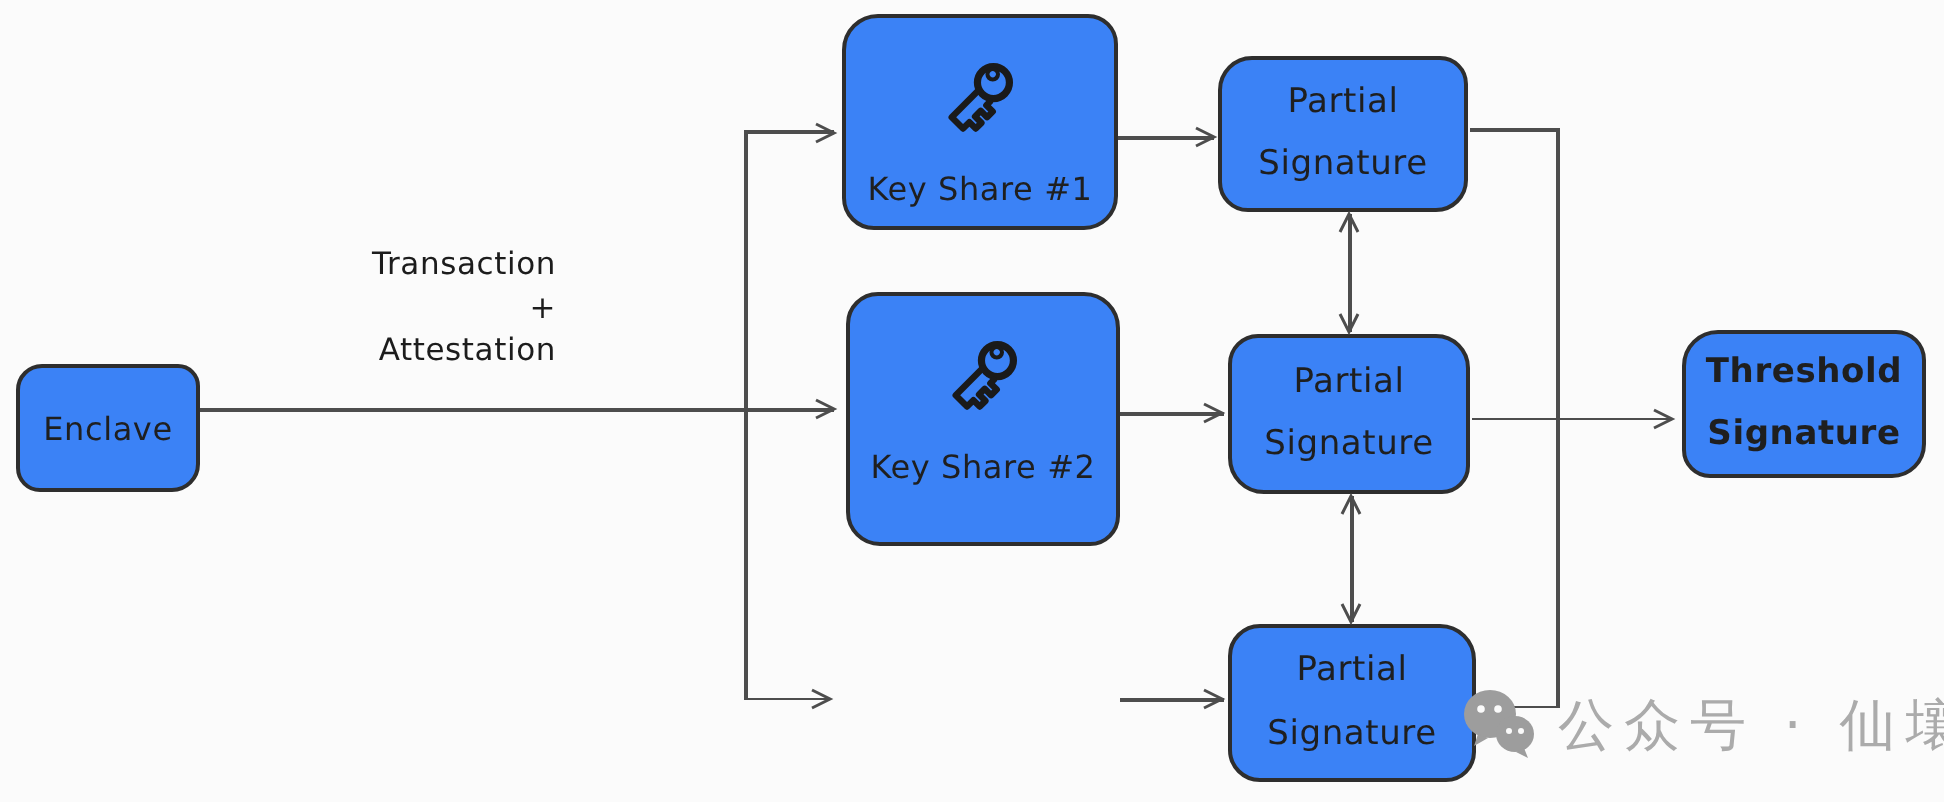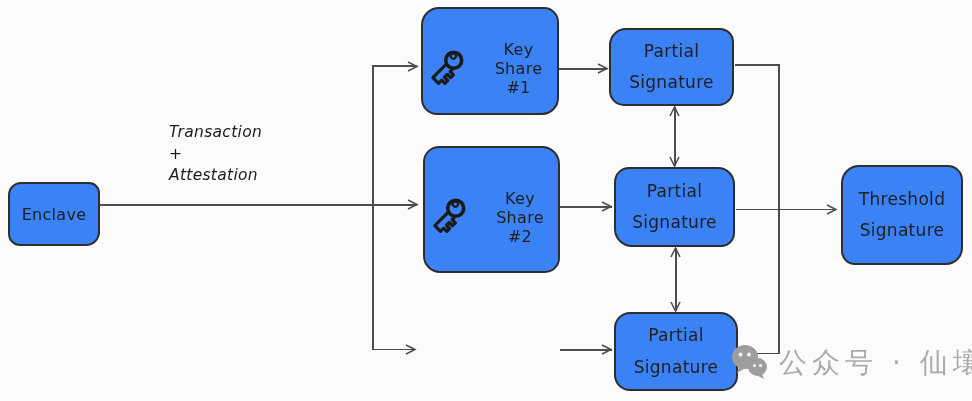--- a/index.html
+++ b/index.html
@@ -10,28 +10,28 @@
   }
   .node{
     position:absolute;background:#3b82f6;border:2px solid #2e2e2e;
     display:flex;align-items:center;justify-content:center;text-align:center;
     box-sizing:border-box;
   }
   .node-label{
     white-space:pre-line;font-size:16px;letter-spacing:.3px;color:#1f1f1f;
   }
   .sig .node-label{font-size:17px;line-height:1.85;}
-  .ks{flex-direction:row;justify-content:flex-start;padding-top:15px;gap:9px;}
+  .ks{flex-direction:column;justify-content:flex-start;padding-top:15px;gap:9px;}
   .h-line{position:absolute;height:1.6px;background:#4d4d4d;}
   .v-line{position:absolute;width:1.6px;background:#4d4d4d;}
   .chev{position:absolute;width:13px;height:13px;}
   .chev svg{display:block;}
   .edge-label{
-    position:absolute;left:169px;top:122px;width:126px;text-align:left;
-    font-size:15.5px;line-height:1.4;white-space:pre-line;color:#1c1c1c;letter-spacing:.3px;font-style:italic;
+    position:absolute;left:152px;top:122px;width:126px;text-align:right;
+    font-size:15.5px;line-height:1.4;white-space:pre-line;color:#1c1c1c;letter-spacing:.3px;
   }
   .watermark{
     position:absolute;left:729px;top:341px;display:flex;align-items:center;gap:10px;
     pointer-events:none;
   }
   .watermark-text{
     font-size:28px;color:#ababab;letter-spacing:5px;white-space:nowrap;
   }
 </style>
 </head>
@@ -78,21 +78,21 @@
   <div class="node sig" style="left:614px;top:167px;width:121px;height:80px;border-radius:15px 17px 14px 18px;">
     <span class="node-label">Partial
 Signature</span>
   </div>
 
   <div class="node sig" style="left:614px;top:312px;width:124px;height:79px;border-radius:16px 18px 15px 16px;">
     <span class="node-label">Partial
 Signature</span>
   </div>
 
-  <div class="node sig" style="left:841px;top:165px;width:122px;height:100px;border-radius:18px 15px 17px 14px;">
+  <div class="node sig" style="left:841px;top:165px;width:122px;height:74px;border-radius:18px 15px 17px 14px;font-weight:bold;">
     <span class="node-label">Threshold
 Signature</span>
   </div>
 
   <div class="edge-label">Transaction
 +
 Attestation</div>
 
   <div class="h-line" style="left:100px;top:204px;width:317px;"></div>
 

